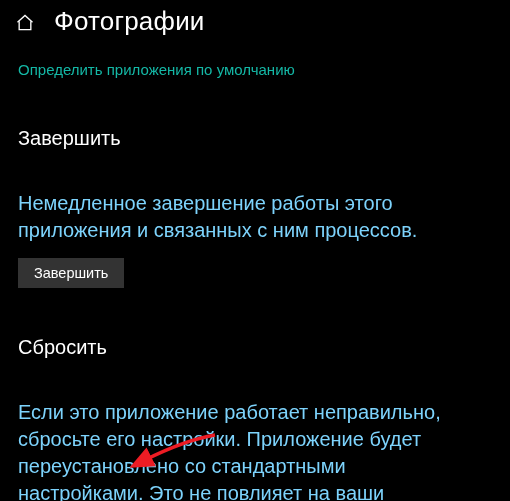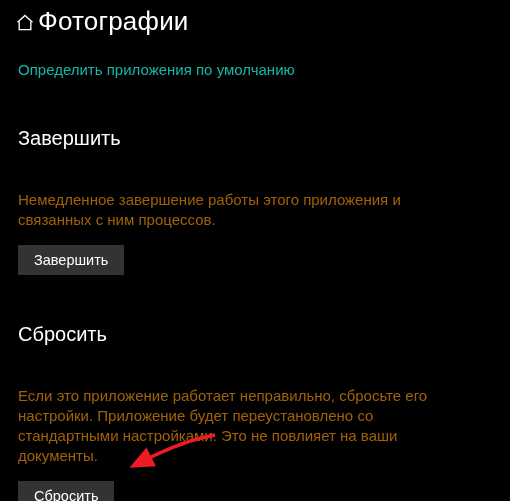--- a/index.html
+++ b/index.html
@@ -8,21 +8,21 @@
     height: 501px;
     background: #000;
     color: #fff;
     font-family: "Segoe UI", Arial, sans-serif;
     overflow: hidden;
   }
   .header {
     display: flex;
     align-items: center;
     padding: 6px 12px 0 14px;
-    gap: 2px;
+    gap: 18px;
   }
   .home-icon {
     width: 22px;
     height: 22px;
     display: inline-flex;
     align-items: center;
     justify-content: center;
     color: #fff;
     margin-top: 2px;
   }
@@ -48,22 +48,22 @@
   }
   .section {
     margin-top: 48px;
   }
   .section-title {
     font-size: 20px;
     font-weight: 400;
     margin-bottom: 6px;
   }
   .section-desc {
-    font-size: 15px;
-    color: #a16207;
+    font-size: 20px;
+    color: #7dd3fc;
     line-height: 1.35;
     max-width: 430px;
     margin-top: 40px;
   }
   .btn {
     background: #333333;
     color: #fff;
     border: none;
     font-size: 14.5px;
     font-family: inherit;

